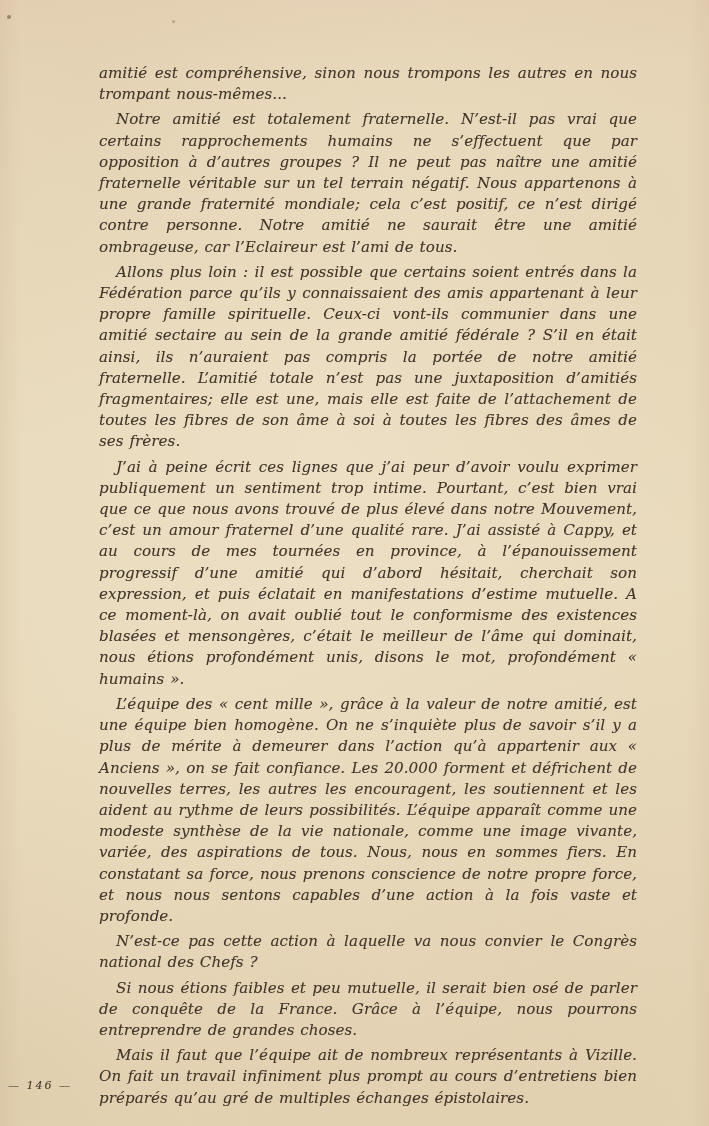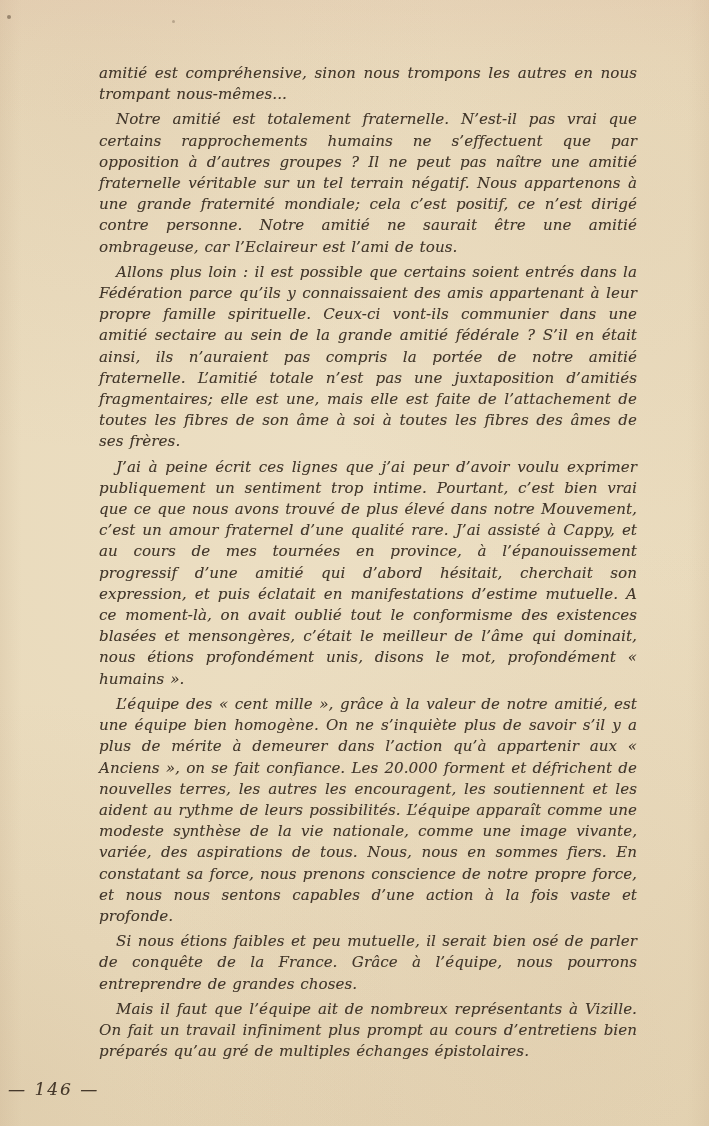--- a/index.html
+++ b/index.html
@@ -60,39 +60,40 @@
     text-shadow: 0.3px 0.3px 0 rgba(63,52,40,0.30);
     font-style: italic;
   }
   .paragraph.indent {
     text-indent: 17px;
   }
   .page-number {
     position: absolute;
     left: 8px;
     top: 1079px;
-    font-size: 17px;
+    font-size: 11px;
     letter-spacing: 2px;
     color: #46392b;
     text-shadow: 0.3px 0.3px 0 rgba(63,52,40,0.30);
     white-space: nowrap;
   }
 </style>
 </head>
 <body>
 
 <div class="page">
   <div class="paper-texture"></div>
   <span class="speck speck-1"></span>
   <span class="speck speck-2"></span>
 
   <main class="text-block">
       <p class="paragraph">amitié est compréhensive, sinon nous trompons les autres en nous trompant nous-mêmes...</p>
       <p class="paragraph indent">Notre amitié est totalement fraternelle. N’est-il pas vrai que certains rapprochements humains ne s’effectuent que par opposition à d’autres groupes ? Il ne peut pas naître une amitié fraternelle véritable sur un tel terrain négatif. Nous appartenons à une grande fraternité mondiale; cela c’est positif, ce n’est dirigé contre personne. Notre amitié ne saurait être une amitié ombrageuse, car l’Eclaireur est l’ami de tous.</p>
       <p class="paragraph indent">Allons plus loin : il est possible que certains soient entrés dans la Fédération parce qu’ils y connaissaient des amis appartenant à leur propre famille spirituelle. Ceux-ci vont-ils communier dans une amitié sectaire au sein de la grande amitié fédérale ? S’il en était ainsi, ils n’auraient pas compris la portée de notre amitié fraternelle. L’amitié totale n’est pas une juxtaposition d’amitiés fragmentaires; elle est une, mais elle est faite de l’attachement de toutes les fibres de son âme à soi à toutes les fibres des âmes de ses frères.</p>
       <p class="paragraph indent">J’ai à peine écrit ces lignes que j’ai peur d’avoir voulu exprimer publiquement un sentiment trop intime. Pourtant, c’est bien vrai que ce que nous avons trouvé de plus élevé dans notre Mouvement, c’est un amour fraternel d’une qualité rare. J’ai assisté à Cappy, et au cours de mes tournées en province, à l’épanouissement progressif d’une amitié qui d’abord hésitait, cherchait son expression, et puis éclatait en manifestations d’estime mutuelle. A ce moment-là, on avait oublié tout le conformisme des existences blasées et mensongères, c’était le meilleur de l’âme qui dominait, nous étions profondément unis, disons le mot, profondément « humains ».</p>
       <p class="paragraph indent">L’équipe des « cent mille », grâce à la valeur de notre amitié, est une équipe bien homogène. On ne s’inquiète plus de savoir s’il y a plus de mérite à demeurer dans l’action qu’à appartenir aux « Anciens », on se fait confiance. Les 20.000 forment et défrichent de nouvelles terres, les autres les encouragent, les soutiennent et les aident au rythme de leurs possibilités. L’équipe apparaît comme une modeste synthèse de la vie nationale, comme une image vivante, variée, des aspirations de tous. Nous, nous en sommes fiers. En constatant sa force, nous prenons conscience de notre propre force, et nous nous sentons capables d’une action à la fois vaste et profonde.</p>
+      <p class="paragraph indent">N’est-ce pas cette action à laquelle va nous convier le Congrès national des Chefs ?</p>
       <p class="paragraph indent">Si nous étions faibles et peu mutuelle, il serait bien osé de parler de conquête de la France. Grâce à l’équipe, nous pourrons entreprendre de grandes choses.</p>
       <p class="paragraph indent">Mais il faut que l’équipe ait de nombreux représentants à Vizille. On fait un travail infiniment plus prompt au cours d’entretiens bien préparés qu’au gré de multiples échanges épistolaires.</p>
     </main>
 
   <div class="page-number">— 146 —</div>
 </div>
 
 </body></html>

